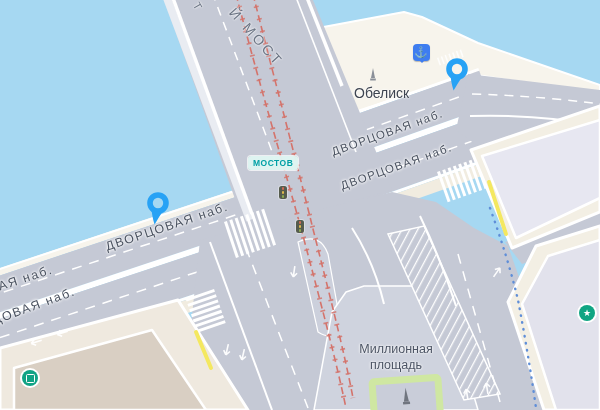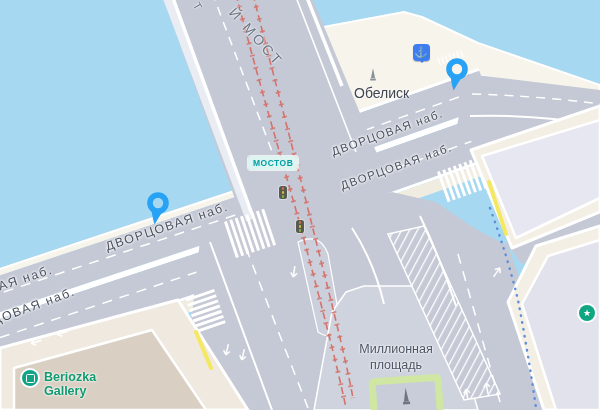--- a/index.html
+++ b/index.html
@@ -229,24 +229,20 @@
   <div class="ovl tl" style="left:296px;top:220px;z-index:15">
     <i class="r"></i>
       <i class="y"></i>
       <i class="g"></i>
     </div>
 
   <div class="ovl round-poi" style="left:579px;top:305px;z-index:15">★</div>
 
   <div class="ovl" style="left:22px;top:370px;z-index:15;display:flex;gap:6px;align-items:flex-start">
     <div class="round-poi" style="background:#10a385"><span class="b-glyph"></span></div>
-    <div class="green-label">
-      <div>Beriozka</div>
-      <div>Gallery</div>
-    </div>
   </div>
 
   <svg class="ovl" style="left:142px;top:189px;z-index:30" width="34" height="40" viewBox="0 0 34 40">
     <circle cx="16" cy="14" r="8" fill="none" stroke="#27a2f5" stroke-width="5.6"></circle>
     <path d="M 9.4,19.8 C 10,25.5 10.8,30.2 12.6,35.6 C 15.6,30 18.6,25.6 21.6,21.2 C 18,24 12.8,23.4 9.4,19.8 Z" fill="#27a2f5"></path>
   </svg>
   <svg class="ovl" style="left:441px;top:55px;z-index:30" width="34" height="40" viewBox="0 0 34 40">
     <circle cx="16" cy="14" r="8" fill="none" stroke="#27a2f5" stroke-width="5.6"></circle>
     <path d="M 9.4,19.8 C 10,25.5 10.8,30.2 12.6,35.6 C 15.6,30 18.6,25.6 21.6,21.2 C 18,24 12.8,23.4 9.4,19.8 Z" fill="#27a2f5"></path>
   </svg>

